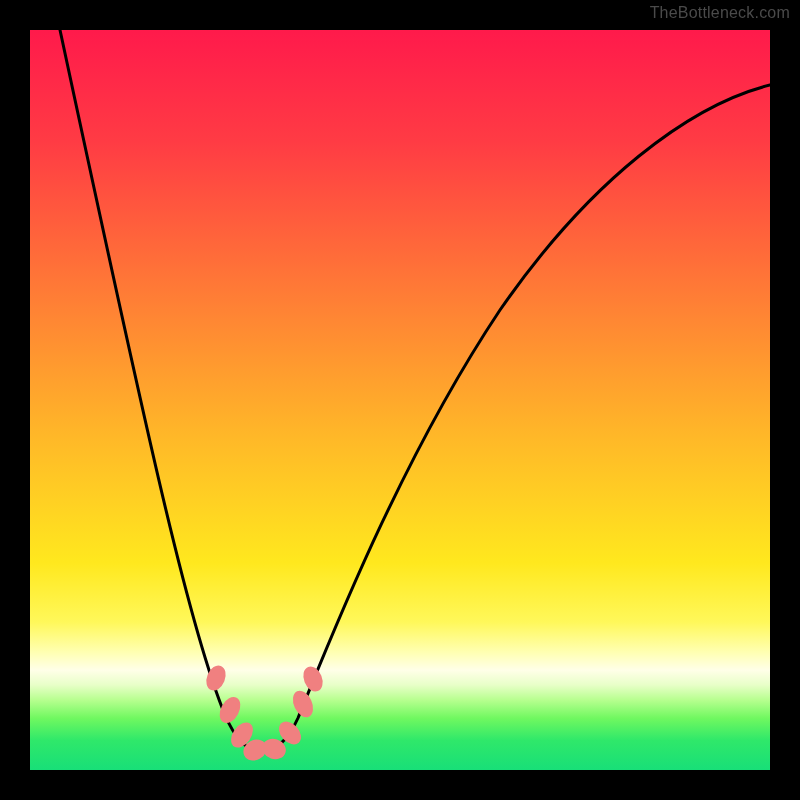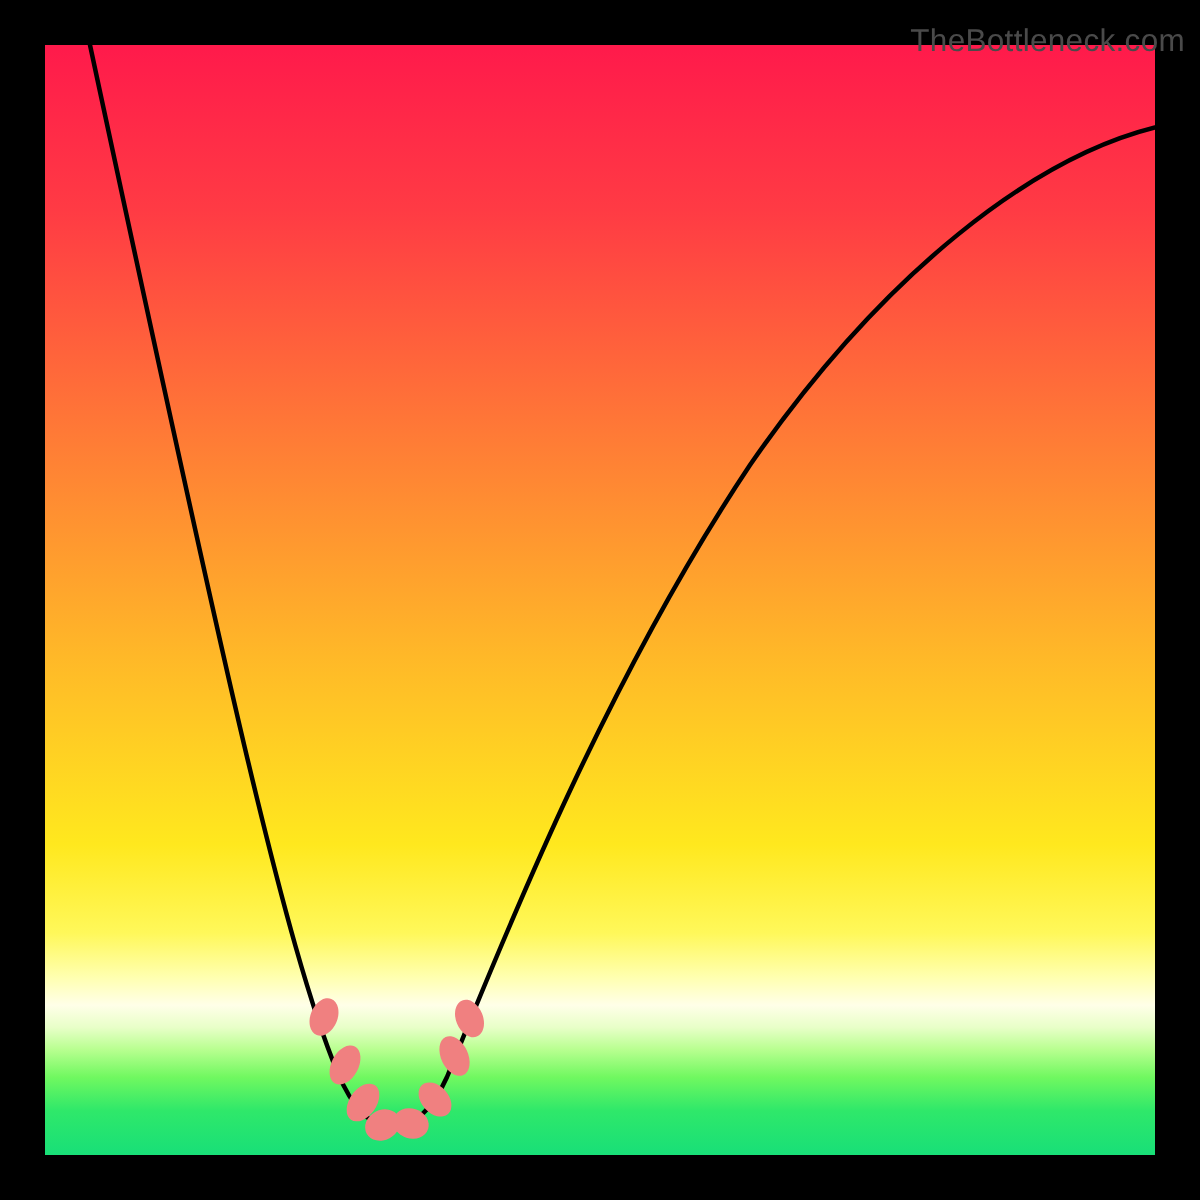--- a/index.html
+++ b/index.html
@@ -29,24 +29,24 @@
   }
   .gradient {
     position: absolute;
     left: 0;
     top: 0;
     width: 100%;
     height: 100%;
   }
   .watermark {
     position: absolute;
-    top: 16px;
+    top: 4px;
     right: 10px;
     color: #4a4a4a;
-    font-size: 21px;
+    font-size: 16px;
     font-weight: 500;
     letter-spacing: 0.2px;
   }
   svg.curve {
     position: absolute;
     left: 0;
     top: 0;
     width: 100%;
     height: 100%;
   }

